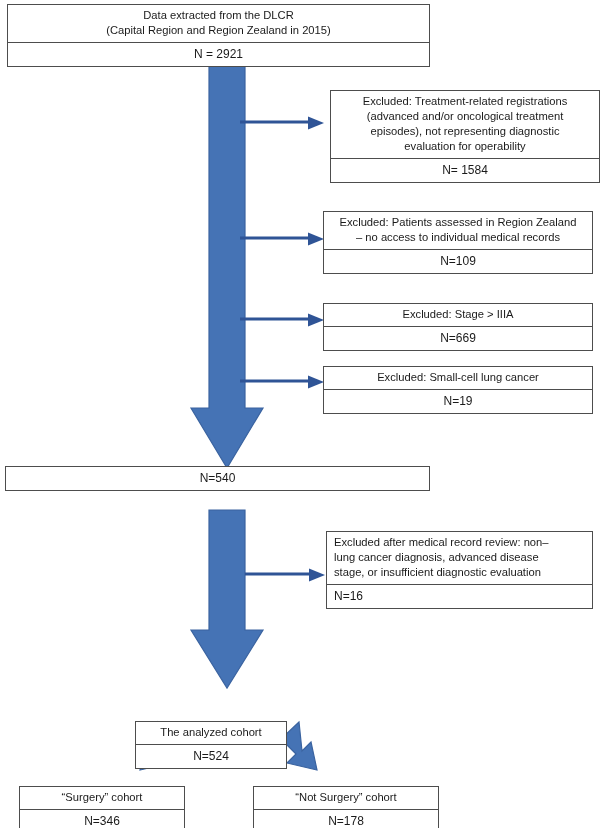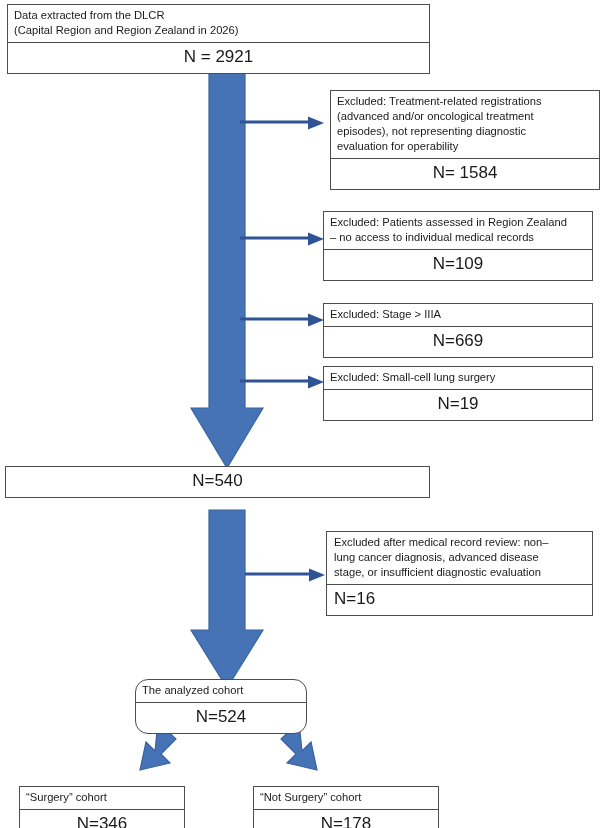--- a/index.html
+++ b/index.html
@@ -25,27 +25,27 @@
     position: absolute;
     box-sizing: border-box;
     border: 1.5px solid #4d4d4d;
     background: #ffffff;
   }
   .fbox .title {
     box-sizing: border-box;
     padding: 3px 6px 4px 6px;
     font-size: 11.2px;
     line-height: 1.34;
-    text-align: left;
+    text-align: center;
     border-bottom: 1.5px solid #4d4d4d;
   }
   .fbox .count {
     box-sizing: border-box;
     padding: 3px 6px 4px 6px;
-    font-size: 17px;
+    font-size: 12px;
     line-height: 1.34;
     text-align: center;
   }
   .fbox.leftalign .title,
   .fbox.leftalign .count {
     text-align: left;
     padding-left: 7px;
   }
 
   
@@ -119,21 +119,21 @@
 
   <div class="shape" style="left:281px; top:722px; width:56px; height:60px;">
     <svg viewBox="0 0 56 60">
       <polygon points="18,0 0,17 15,32 6,41 36,48 30,20 21,29" fill="#4573b5" stroke="#3a63a0" stroke-width="1.2"></polygon>
     </svg>
   </div>
 
   <div class="fbox" style="left:7px; top:4px; width:423px;">
     <div class="title">
       <div>Data extracted from the DLCR</div>
-      <div>(Capital Region and Region Zealand in 2026)</div>
+      <div>(Capital Region and Region Zealand in 2015)</div>
     </div>
     <div class="count">N = 2921</div>
   </div>
 
   <div class="fbox" style="left:323px; top:90px; width:270px;margin-left:7px;">
     <div class="title">
       <div>Excluded: Treatment-related registrations</div>
       <div>(advanced and/or oncological treatment</div>
       <div>episodes), not representing diagnostic</div>
       <div>evaluation for operability</div>
@@ -151,39 +151,39 @@
 
   <div class="fbox" style="left:323px; top:303px; width:270px;">
     <div class="title">
       <div>Excluded: Stage &gt; IIIA</div>
     </div>
     <div class="count">N=669</div>
   </div>
 
   <div class="fbox" style="left:323px; top:366px; width:270px;">
     <div class="title">
-      <div>Excluded: Small-cell lung surgery</div>
+      <div>Excluded: Small-cell lung cancer</div>
     </div>
     <div class="count">N=19</div>
   </div>
 
   <div class="fbox" style="left:5px; top:466px; width:425px;">
     <div class="count">N=540</div>
   </div>
 
   <div class="fbox leftalign" style="left:326px; top:531px; width:267px;">
     <div class="title">
       <div>Excluded after medical record review: non–</div>
       <div>lung cancer diagnosis, advanced disease</div>
       <div>stage, or insufficient diagnostic evaluation</div>
     </div>
     <div class="count">N=16</div>
   </div>
 
-  <div class="fbox" style="left:135px; top:679px; width:172px;border-radius:13px;">
+  <div class="fbox" style="left:135px; top:721px; width:152px;">
     <div class="title">The analyzed cohort</div>
     <div class="count">N=524</div>
   </div>
 
   <div class="fbox" style="left:19px; top:786px; width:166px;">
     <div class="title">“Surgery” cohort</div>
     <div class="count">N=346</div>
   </div>
 
   <div class="fbox" style="left:253px; top:786px; width:186px;">

